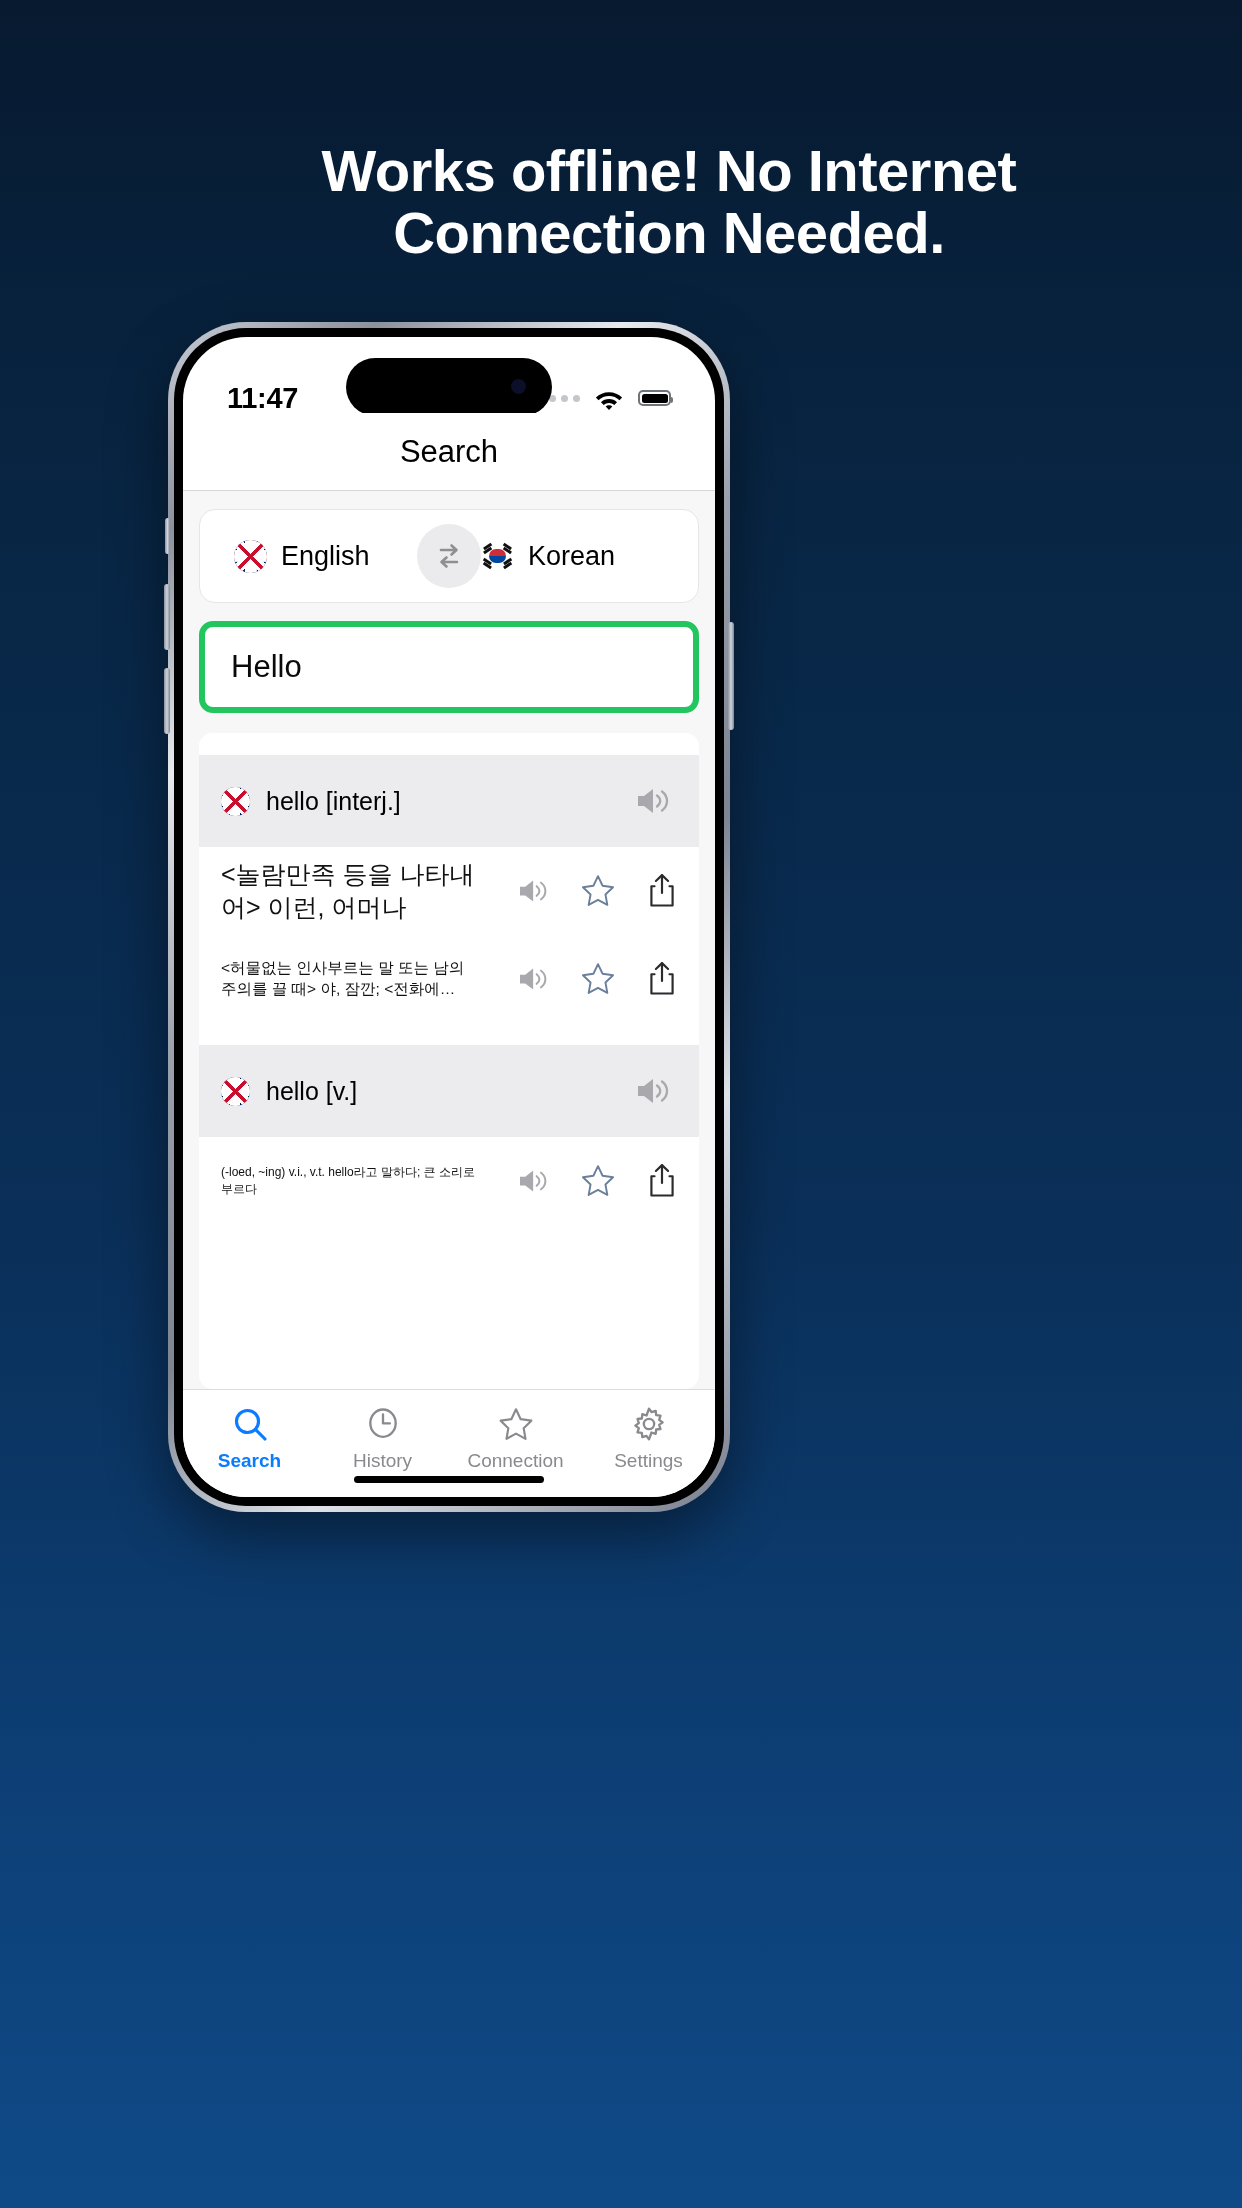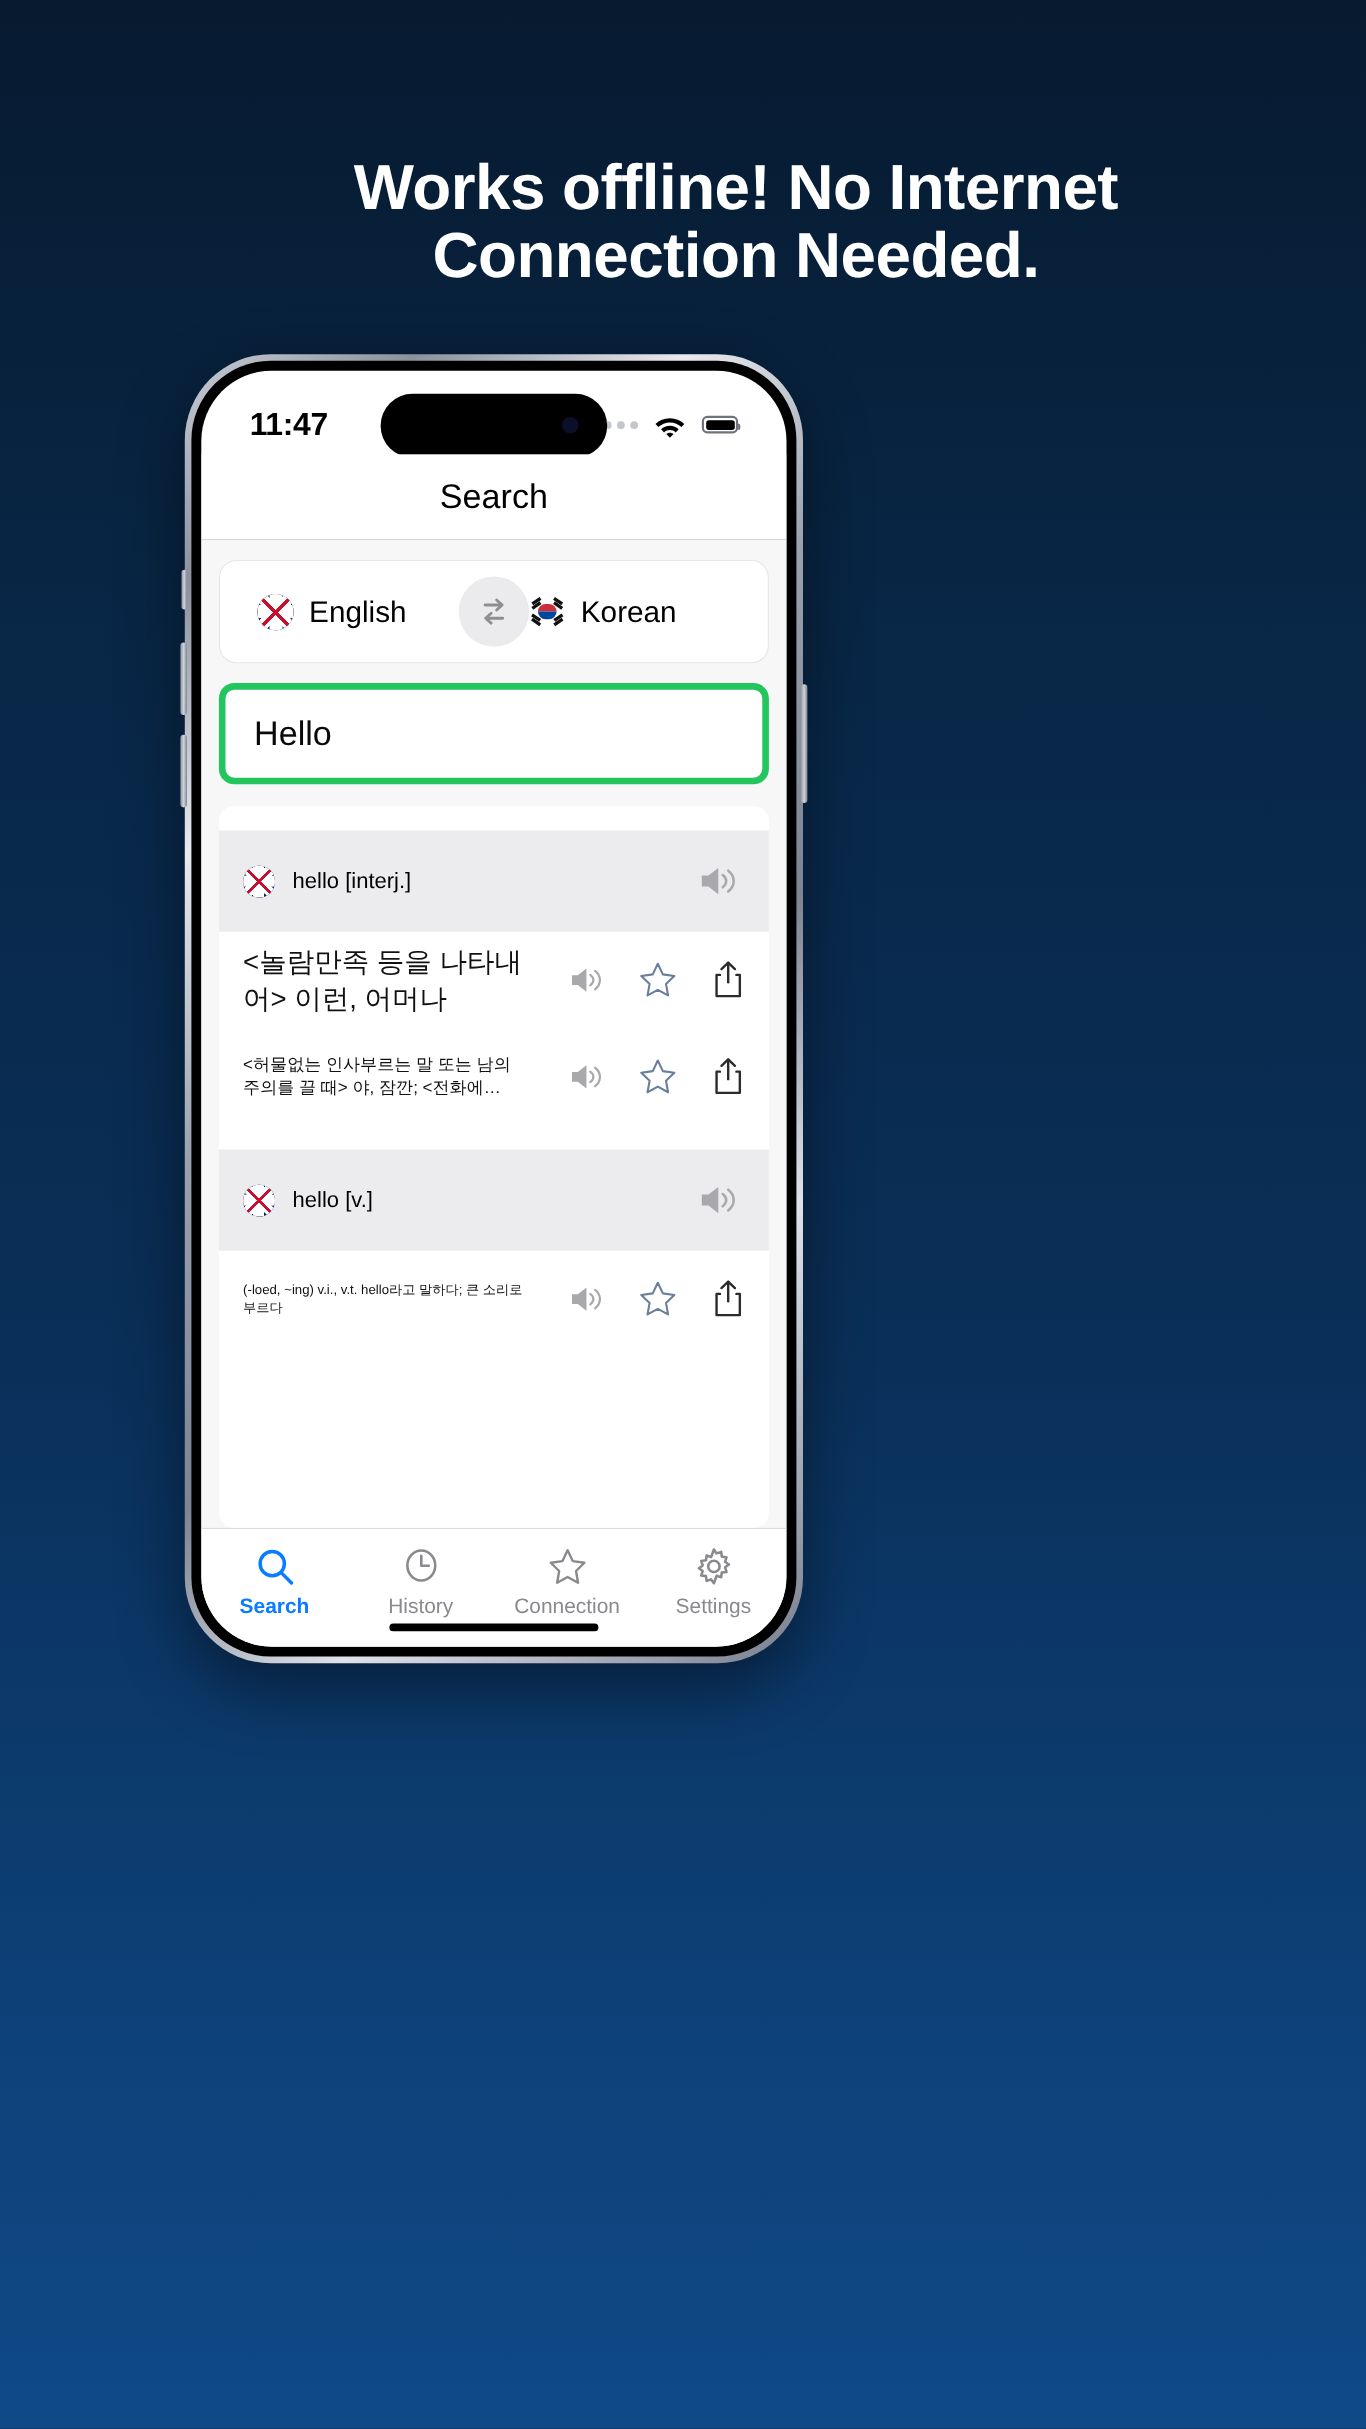--- a/index.html
+++ b/index.html
@@ -56,21 +56,21 @@
 
   
   .sbtn { position:absolute; background:linear-gradient(90deg,#8d939f,#cfd3da,#7e8593); border-radius:3px; }
   #btn-silence { left:-3px; top:196px; width:5px; height:36px; }
   #btn-volup   { left:-4px; top:262px; width:6px; height:66px; }
   #btn-voldn   { left:-4px; top:346px; width:6px; height:66px; }
   #btn-power   { right:-4px; top:300px; width:6px; height:108px; }
 
   
   #status-bar {
-    position:absolute; top:0; left:0; width:100%; height:76px;
+    position:absolute; top:12px; left:0; width:100%; height:76px;
     display:flex; align-items:center; justify-content:space-between;
     padding:22px 44px 0 44px;
   }
   #clock { font-size:29px; font-weight:bold; color:#000; letter-spacing:-0.3px; }
   #status-right { display:flex; align-items:center; gap:13px; }
   .sig-dots { display:flex; gap:5px; align-items:center; }
   .sig-dots i { width:7px; height:7px; border-radius:50%; background:#c3c6cb; display:block; }
   #battery {
     width:33px; height:16px; border:2px solid #6f737a; border-radius:5px;
     position:relative; padding:1.5px;
@@ -151,21 +151,21 @@
     display:flex; align-items:center; padding:0 26px; margin-bottom:20px;
   }
   #search-value { font-size:31px; color:#0a0a0a; }
 
   
   #results { background:#fff; border-radius:14px; flex:1; overflow:hidden; }
   .entry-head {
     height:92px; background:#ececee;
     display:flex; align-items:center; padding:0 26px 0 22px; gap:16px;
   }
-  .entry-head .term { font-size:20px; color:#000; flex:1; }
+  .entry-head .term { font-size:25px; color:#000; flex:1; }
   .def-row {
     min-height:88px; display:flex; align-items:center;
     padding:0 20px 0 22px; gap:28px;
   }
   .def-text { flex:1; color:#111; padding-right:6px; }
   .def-text.lg { font-size:25px; }
   .def-text.sm { font-size:15.5px; }
   .def-text.md { font-size:12px; }
   .spacer-row { height:22px; background:#fff; }
   .icon-btn { flex:none; display:flex; align-items:center; justify-content:center; }

